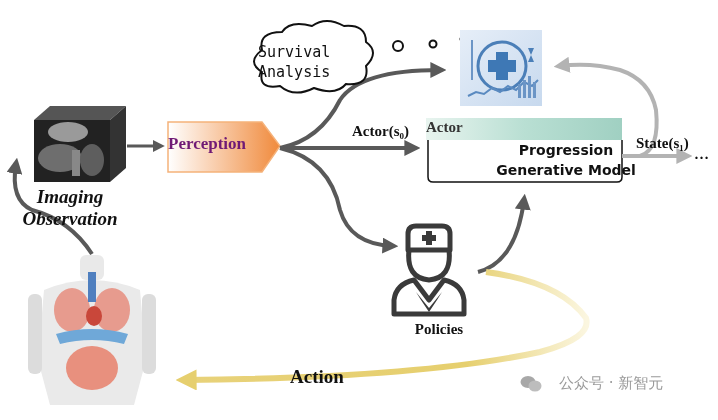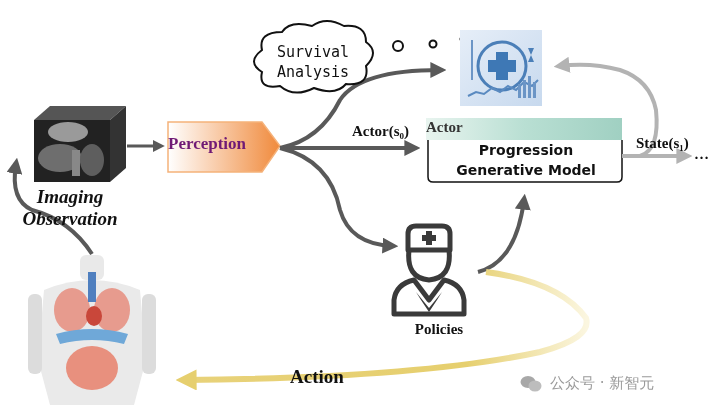--- a/index.html
+++ b/index.html
@@ -1,32 +1,32 @@
 <!DOCTYPE html>
 <html><head>
 <meta charset="utf-8">
 <style>
   html, body { margin: 0; padding: 0; background: #ffffff; }
   body { width: 718px; height: 420px; position: relative; overflow: hidden; font-family: "Liberation Serif", serif; }
   .abs { position: absolute; }
   svg.canvas { position: absolute; left: 0; top: 0; }
   .serif-bold { font-family: "Liberation Serif", serif; font-weight: bold; color: #111; }
-  .sans-bold { font-family: "DejaVu Sans", sans-serif; font-weight: bold; color: #111; }
+  .sans-bold { font-family: "DejaVu Sans", sans-serif; font-weight: bold; color: #111; padding-left: 40px; }
   .mono { font-family: "DejaVu Sans Mono", monospace; color: #111; }
   #imaging-label { left: 10px; top: 186px; width: 120px; text-align: center; font-size: 19px; line-height: 22px; font-style: italic; }
   #perception-label { left: 168px; top: 120px; width: 110px; text-align: left; font-size: 17px; color: #701a75; font-weight: bold; font-family: "Liberation Serif", serif; line-height: 48px; }
-  #survival-label { left: 258px; top: 42px; width: 110px; text-align: center; font-size: 15px; line-height: 20px; }
+  #survival-label { left: 258px; top: 42px; width: 110px; text-align: left; font-size: 15px; line-height: 20px; }
   #state0-label { left: 352px; top: 123px; font-size: 15px; }
   #state1-label { left: 636px; top: 135px; font-size: 15px; }
   #ellipsis { left: 694px; top: 146px; font-size: 15px; font-weight: bold; color:#111; font-family: "Liberation Serif", serif; }
   #actor-label { left: 426px; top: 119px; width: 196px; font-size: 15px; color: #333; }
   #model-label { left: 428px; top: 140px; width: 196px; text-align: center; font-size: 14px; line-height: 20px; }
   #policies-label { left: 334px; top: 319px; width: 210px; text-align: center; font-size: 15px; line-height: 20px; }
   #action-label { left: 290px; top: 366px; font-size: 19px; }
-  #watermark { left: 520px; top: 374px; font-family: "DejaVu Sans", sans-serif; font-size: 15px; color: #9a9a9a; display:flex; align-items:center; gap:8px; }
+  #watermark { left: 520px; top: 374px; font-family: "DejaVu Sans", sans-serif; font-size: 15px; color: #9a9a9a; display:flex; align-items:center; gap:17px; }
 </style>
 </head>
 <body>
 
 <svg class="canvas" width="718" height="420" viewBox="0 0 718 420">
   <defs>
     <linearGradient id="percGrad" x1="0" y1="0" x2="1" y2="0">
       <stop offset="0" stop-color="#ffffff"></stop>
       <stop offset="1" stop-color="#f08a3c"></stop>
     </linearGradient>

